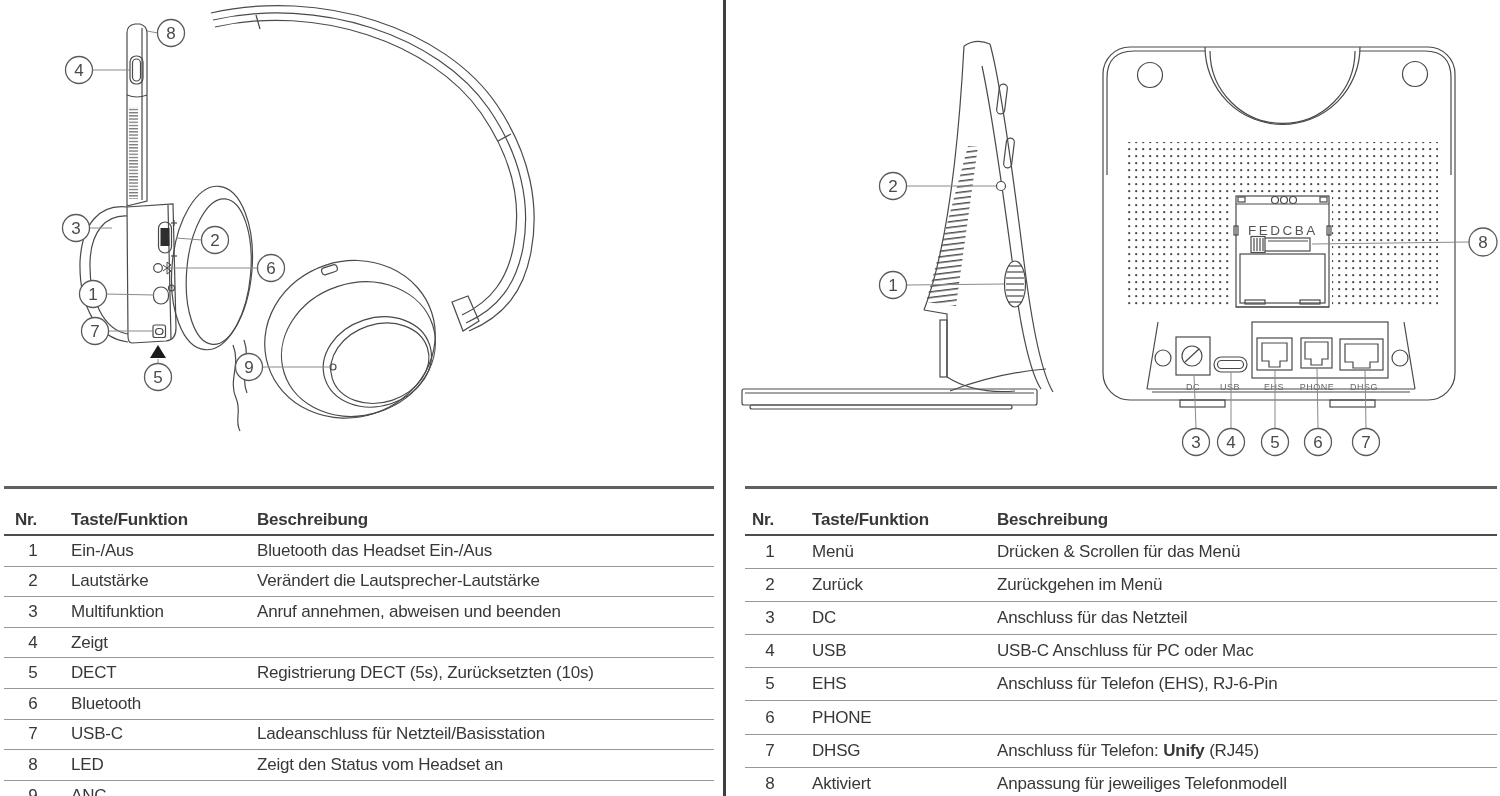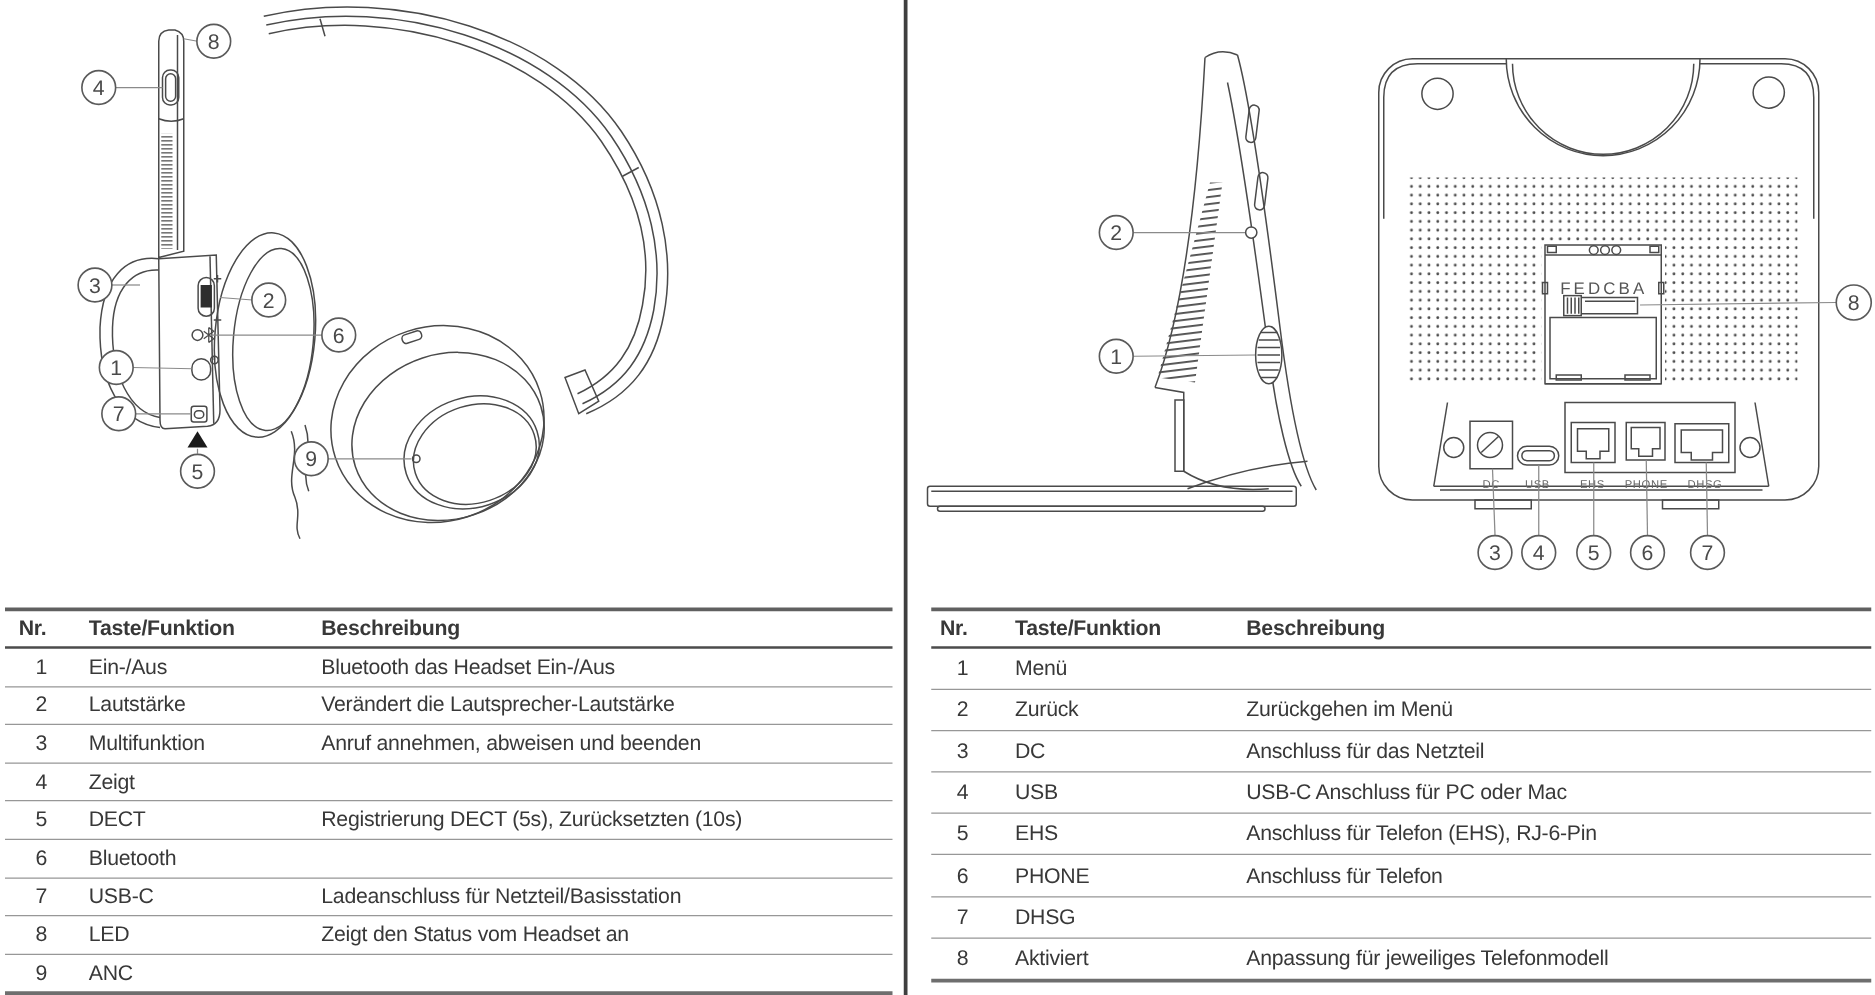--- a/index.html
+++ b/index.html
@@ -4,21 +4,21 @@
 <style>
   html,body{margin:0;padding:0;background:#fff;}
   body{width:1500px;height:796px;position:relative;overflow:hidden;
        font-family:"Liberation Sans",sans-serif;color:#333;}
   .fig{position:absolute;top:0;}
   #divider{position:absolute;top:0;left:723px;width:3px;height:796px;background:#3f3f3f;}
   .manual-table{position:absolute;border-top:3px solid #606060;border-bottom:3px solid #6e6e6e;
        font-size:17px;letter-spacing:-0.2px;color:#383838;}
   .trow{display:grid;align-items:center;}
   .trow + .trow{border-top:1px solid #979797;}
-  .thead{font-weight:bold;border-top:none !important;}
+  .thead{font-weight:bold;border-top:none !important;margin-top:17px;}
   .thead-sep{border-top:2px solid #4c4c4c !important;}
   #left-table .trow{grid-template-columns:58px 195px 1fr;height:29.6px;}
   #left-table .thead{height:28px;}
   #right-table .trow{grid-template-columns:50px 202px 1fr;height:32.1px;}
   #right-table .thead{height:28px;}
   .c-nr{text-align:center;}
   .thead .c-nr{text-align:left;}
   #left-table .thead .c-nr{padding-left:11px;}
   #right-table .thead .c-nr{padding-left:7px;}
   #left-table .c-key{padding-left:9px;}
@@ -397,20 +397,21 @@
 
 <div id="right-table" class="manual-table" style="left:745px;top:486px;width:752px;">
   <div class="trow thead">
     <span class="c-nr">Nr.</span>
     <span class="c-key">Taste/Funktion</span>
     <span class="c-desc">Beschreibung</span>
   </div>
   <div class="trow thead-sep">
     <span class="c-nr">1</span>
     <span class="c-key">Menü</span>
+    <span class="c-desc">Drücken &amp; Scrollen für das Menü</span>
   </div>
   <div class="trow">
     <span class="c-nr">2</span>
     <span class="c-key">Zurück</span>
     <span class="c-desc">Zurückgehen im Menü</span>
   </div>
   <div class="trow">
     <span class="c-nr">3</span>
     <span class="c-key">DC</span>
     <span class="c-desc">Anschluss für das Netzteil</span>
@@ -421,24 +422,24 @@
     <span class="c-desc">USB-C Anschluss für PC oder Mac</span>
   </div>
   <div class="trow">
     <span class="c-nr">5</span>
     <span class="c-key">EHS</span>
     <span class="c-desc">Anschluss für Telefon (EHS), RJ-6-Pin</span>
   </div>
   <div class="trow">
     <span class="c-nr">6</span>
     <span class="c-key">PHONE</span>
-    <span class="c-desc">Anschluss für Telefon</span>
   </div>
   <div class="trow">
     <span class="c-nr">7</span>
     <span class="c-key">DHSG</span>
+    <span class="c-desc"><span>Anschluss für Telefon: </span><span class="bold">Unify</span><span> (RJ45)</span></span>
   </div>
   <div class="trow">
     <span class="c-nr">8</span>
     <span class="c-key">Aktiviert</span>
     <span class="c-desc">Anpassung für jeweiliges Telefonmodell</span>
   </div>
 </div>
 
 </body></html>

